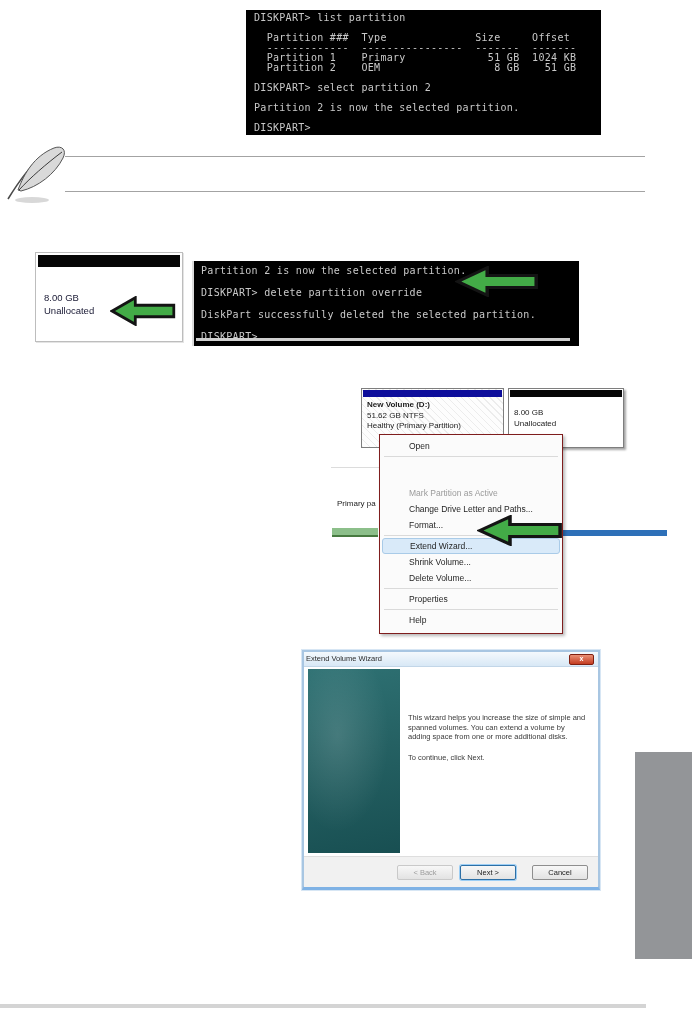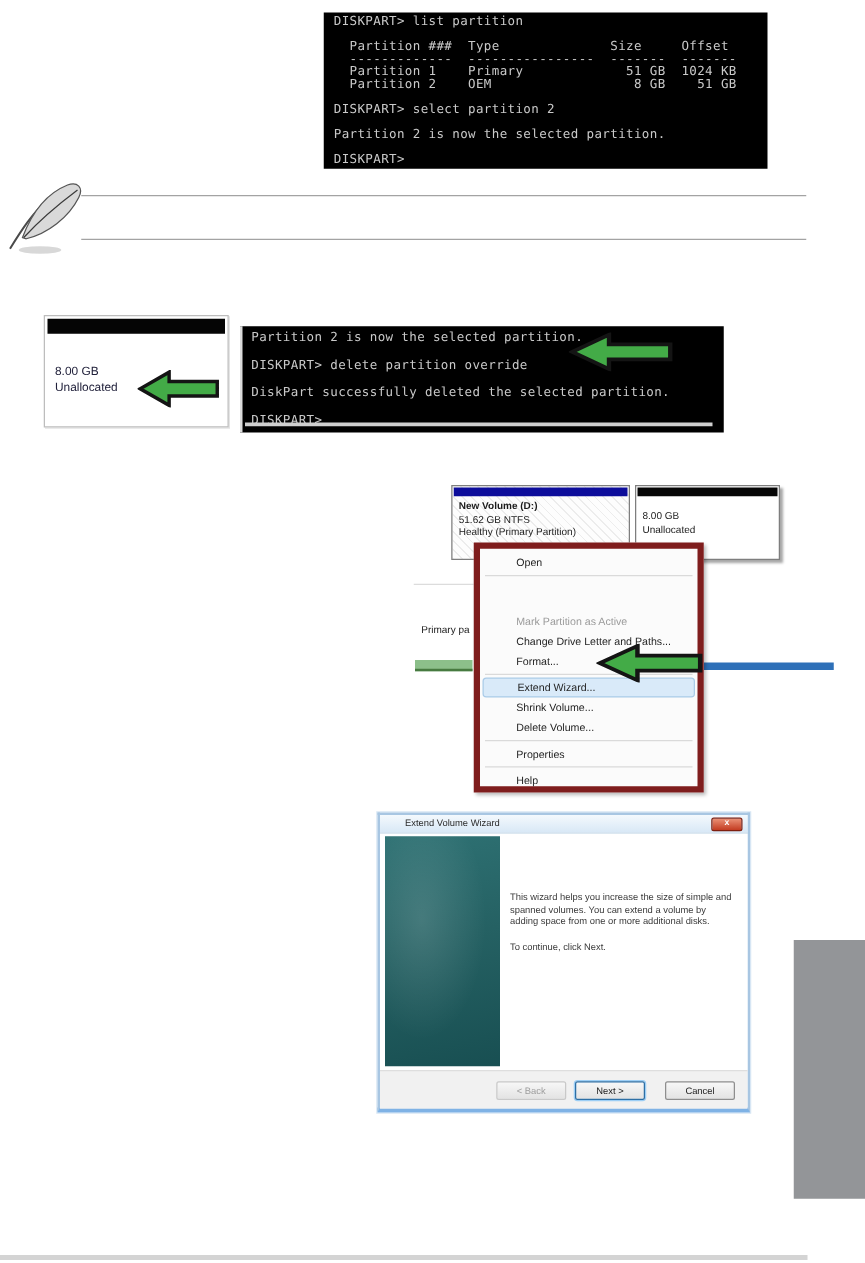--- a/index.html
+++ b/index.html
@@ -3,21 +3,21 @@
 <meta charset="utf-8">
 <style>
   html,body{margin:0;padding:0;background:#ffffff;}
   #page{position:relative;width:692px;height:1010px;background:#fff;overflow:hidden;
         font-family:"Liberation Sans",sans-serif;}
 
   
   .term{position:absolute;background:#000;color:#c9c9c9;
         font-family:"DejaVu Sans Mono",monospace;font-size:10px;line-height:10px;
         letter-spacing:.3px;white-space:pre;overflow:hidden;}
-  #terminal-list{left:246px;top:0;width:347px;height:122px;padding:3px 0 0 8px;margin-left:13px;}
+  #terminal-list{left:246px;top:0;width:347px;height:122px;padding:3px 0 0 8px;}
   #terminal-delete{left:192px;top:251px;width:378px;height:81px;padding:4px 0 0 7px;
         line-height:11px;border-left:2px solid #dcdcdc;}
   #terminal-delete-shadow{position:absolute;left:196px;top:338px;width:374px;height:3px;background:#cfcfcf;}
 
   
   .note-line{position:absolute;left:65px;width:580px;height:1px;background:#a3a3a3;}
   #note-line-top{top:156px;}
   #note-line-bottom{top:191px;}
   #note-icon{position:absolute;left:2px;top:142px;width:70px;height:62px;}
   #note-text{position:absolute;left:80px;top:160px;width:560px;height:28px;font-size:9px;color:#333;}
@@ -47,34 +47,34 @@
   #dm-pane-line{position:absolute;left:331px;top:467px;width:48px;height:1px;background:#dcdcdc;}
   #dm-primary-label{position:absolute;left:337px;top:499px;width:44px;overflow:hidden;white-space:nowrap;
         font-size:8px;color:#222;}
   #dm-legend-green{position:absolute;left:332px;top:528px;width:46px;height:7px;
         background:var(--legend-green,#8cbf8a);border-bottom:2px solid #477a40;}
   #dm-legend-blue{position:absolute;left:563px;top:530px;width:104px;height:6px;
         background:var(--legend-blue,#2e70b8);}
 
   
   #context-menu{position:absolute;left:379px;top:434px;width:184px;height:200px;z-index:5;
-        background:#fbfbfb;border:5px solid #7f1d1d;box-shadow:2px 2px 3px rgba(0,0,0,.28);
+        background:#fbfbfb;border:1px solid #7f1d1d;box-shadow:2px 2px 3px rgba(0,0,0,.28);
         box-sizing:border-box;padding-top:3px;}
   .mi{height:16px;line-height:16px;padding-left:27px;font-size:8.5px;color:#1f1f1f;margin:0 2px;}
   .mi.disabled{color:#9b9b9b;margin-top:28px;}
   .mi.highlight{background:#d9eaf9;border:1px solid #a9cbe8;border-radius:3px;height:14px;line-height:14px;}
   .sep{height:1px;background:#dadada;margin:2px 4px;}
 
   
   #wizard{position:absolute;left:302px;top:650px;width:298px;height:240px;box-sizing:border-box;
         border:2px solid #a8c6e2;border-bottom:4px solid #7fb2e5;background:#fff;
         box-shadow:0 0 0 1px #d7e6f4;}
   #wizard-titlebar{position:relative;height:14px;background:linear-gradient(#f4f9fd,#d8e8f6);
         border-bottom:1px solid #c2d6e8;}
-  #wizard-title{position:absolute;left:20px;top:2px;font-size:7.5px;color:#2b2b2b;}
+  #wizard-title{position:absolute;left:2px;top:2px;font-size:7.5px;color:#2b2b2b;}
   #wizard-close{position:absolute;right:4px;top:2px;width:23px;height:9px;border-radius:2px;
         background:linear-gradient(#ea9075,#c33c22);border:1px solid #7e1f10;color:#fff;
         font-size:7px;line-height:8px;text-align:center;font-weight:bold;}
   #wizard-body{position:relative;height:189px;background:#fff;}
   #wizard-sidebar{position:absolute;left:4px;top:2px;width:92px;height:184px;
         background:radial-gradient(ellipse at 32% 36%,rgba(255,255,255,.14),rgba(255,255,255,0) 58%),
                    linear-gradient(168deg,#2e7173 0%,#256163 45%,var(--wizard-sidebar-teal,#184f52) 100%);}
   #wizard-heading{position:absolute;left:104px;top:8px;width:185px;
         font-size:11.5px;font-weight:bold;color:#16364f;line-height:13px;}
   #wizard-desc{position:absolute;left:104px;top:46px;width:178px;

